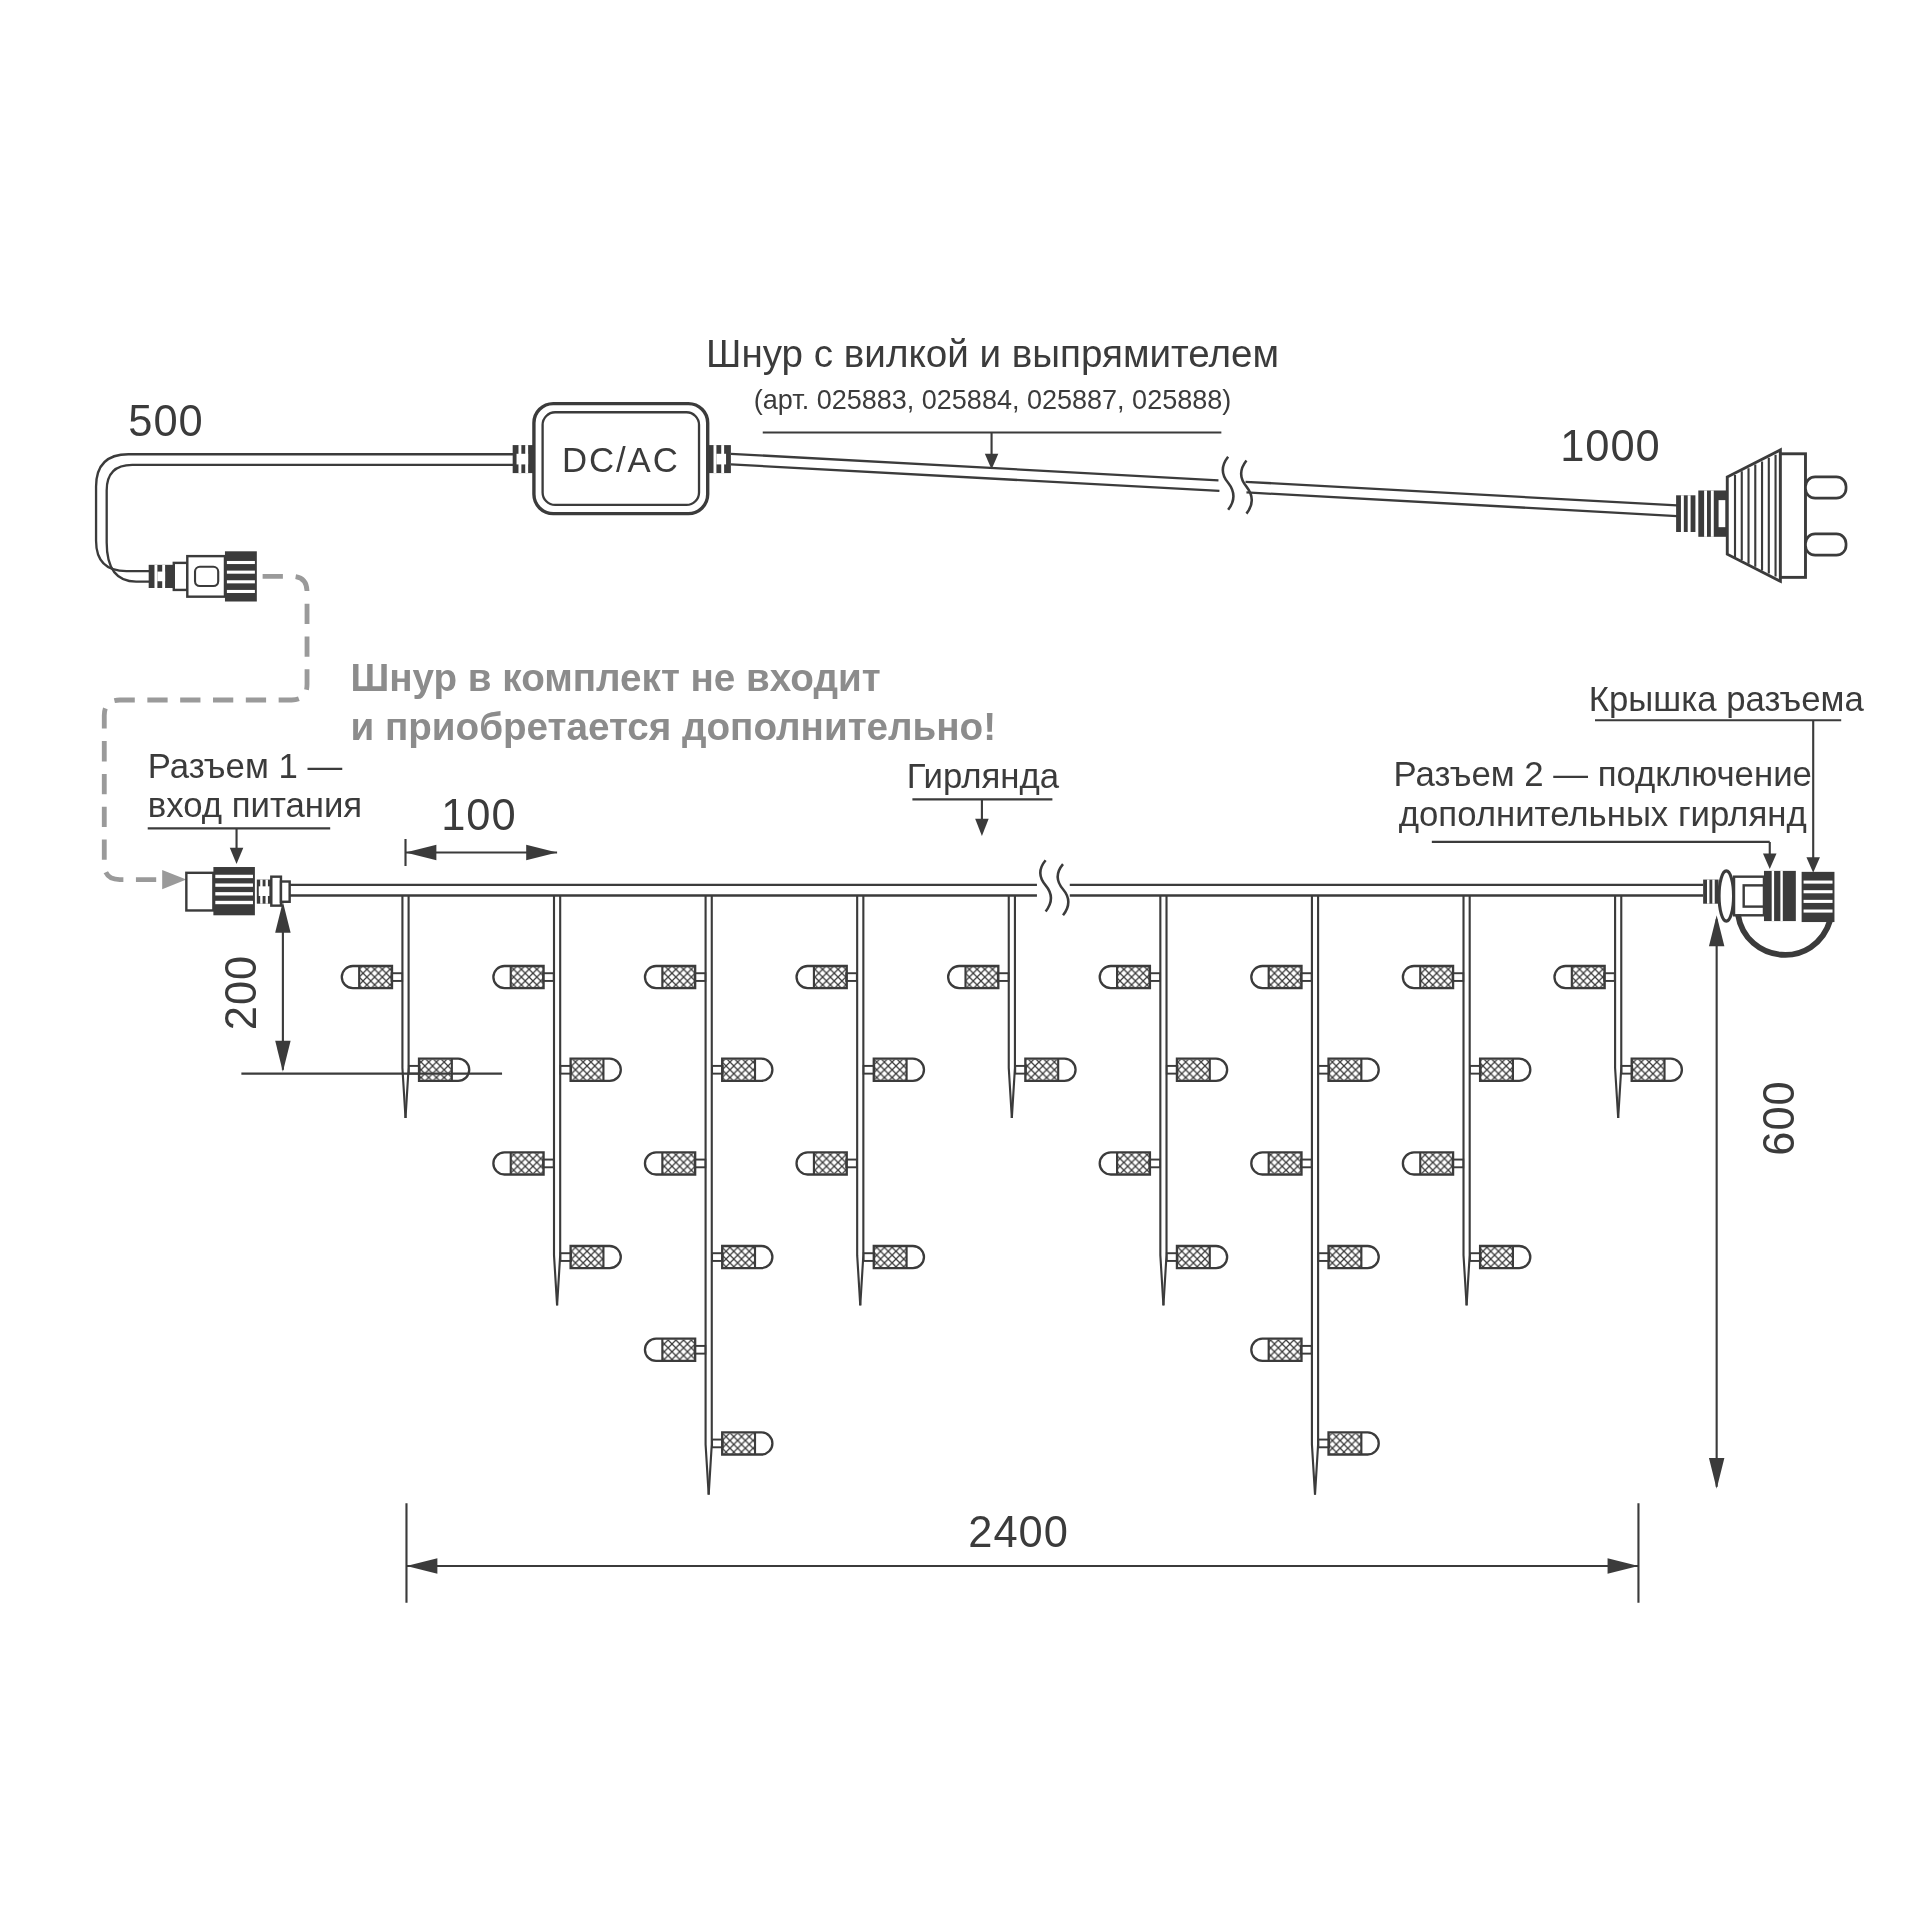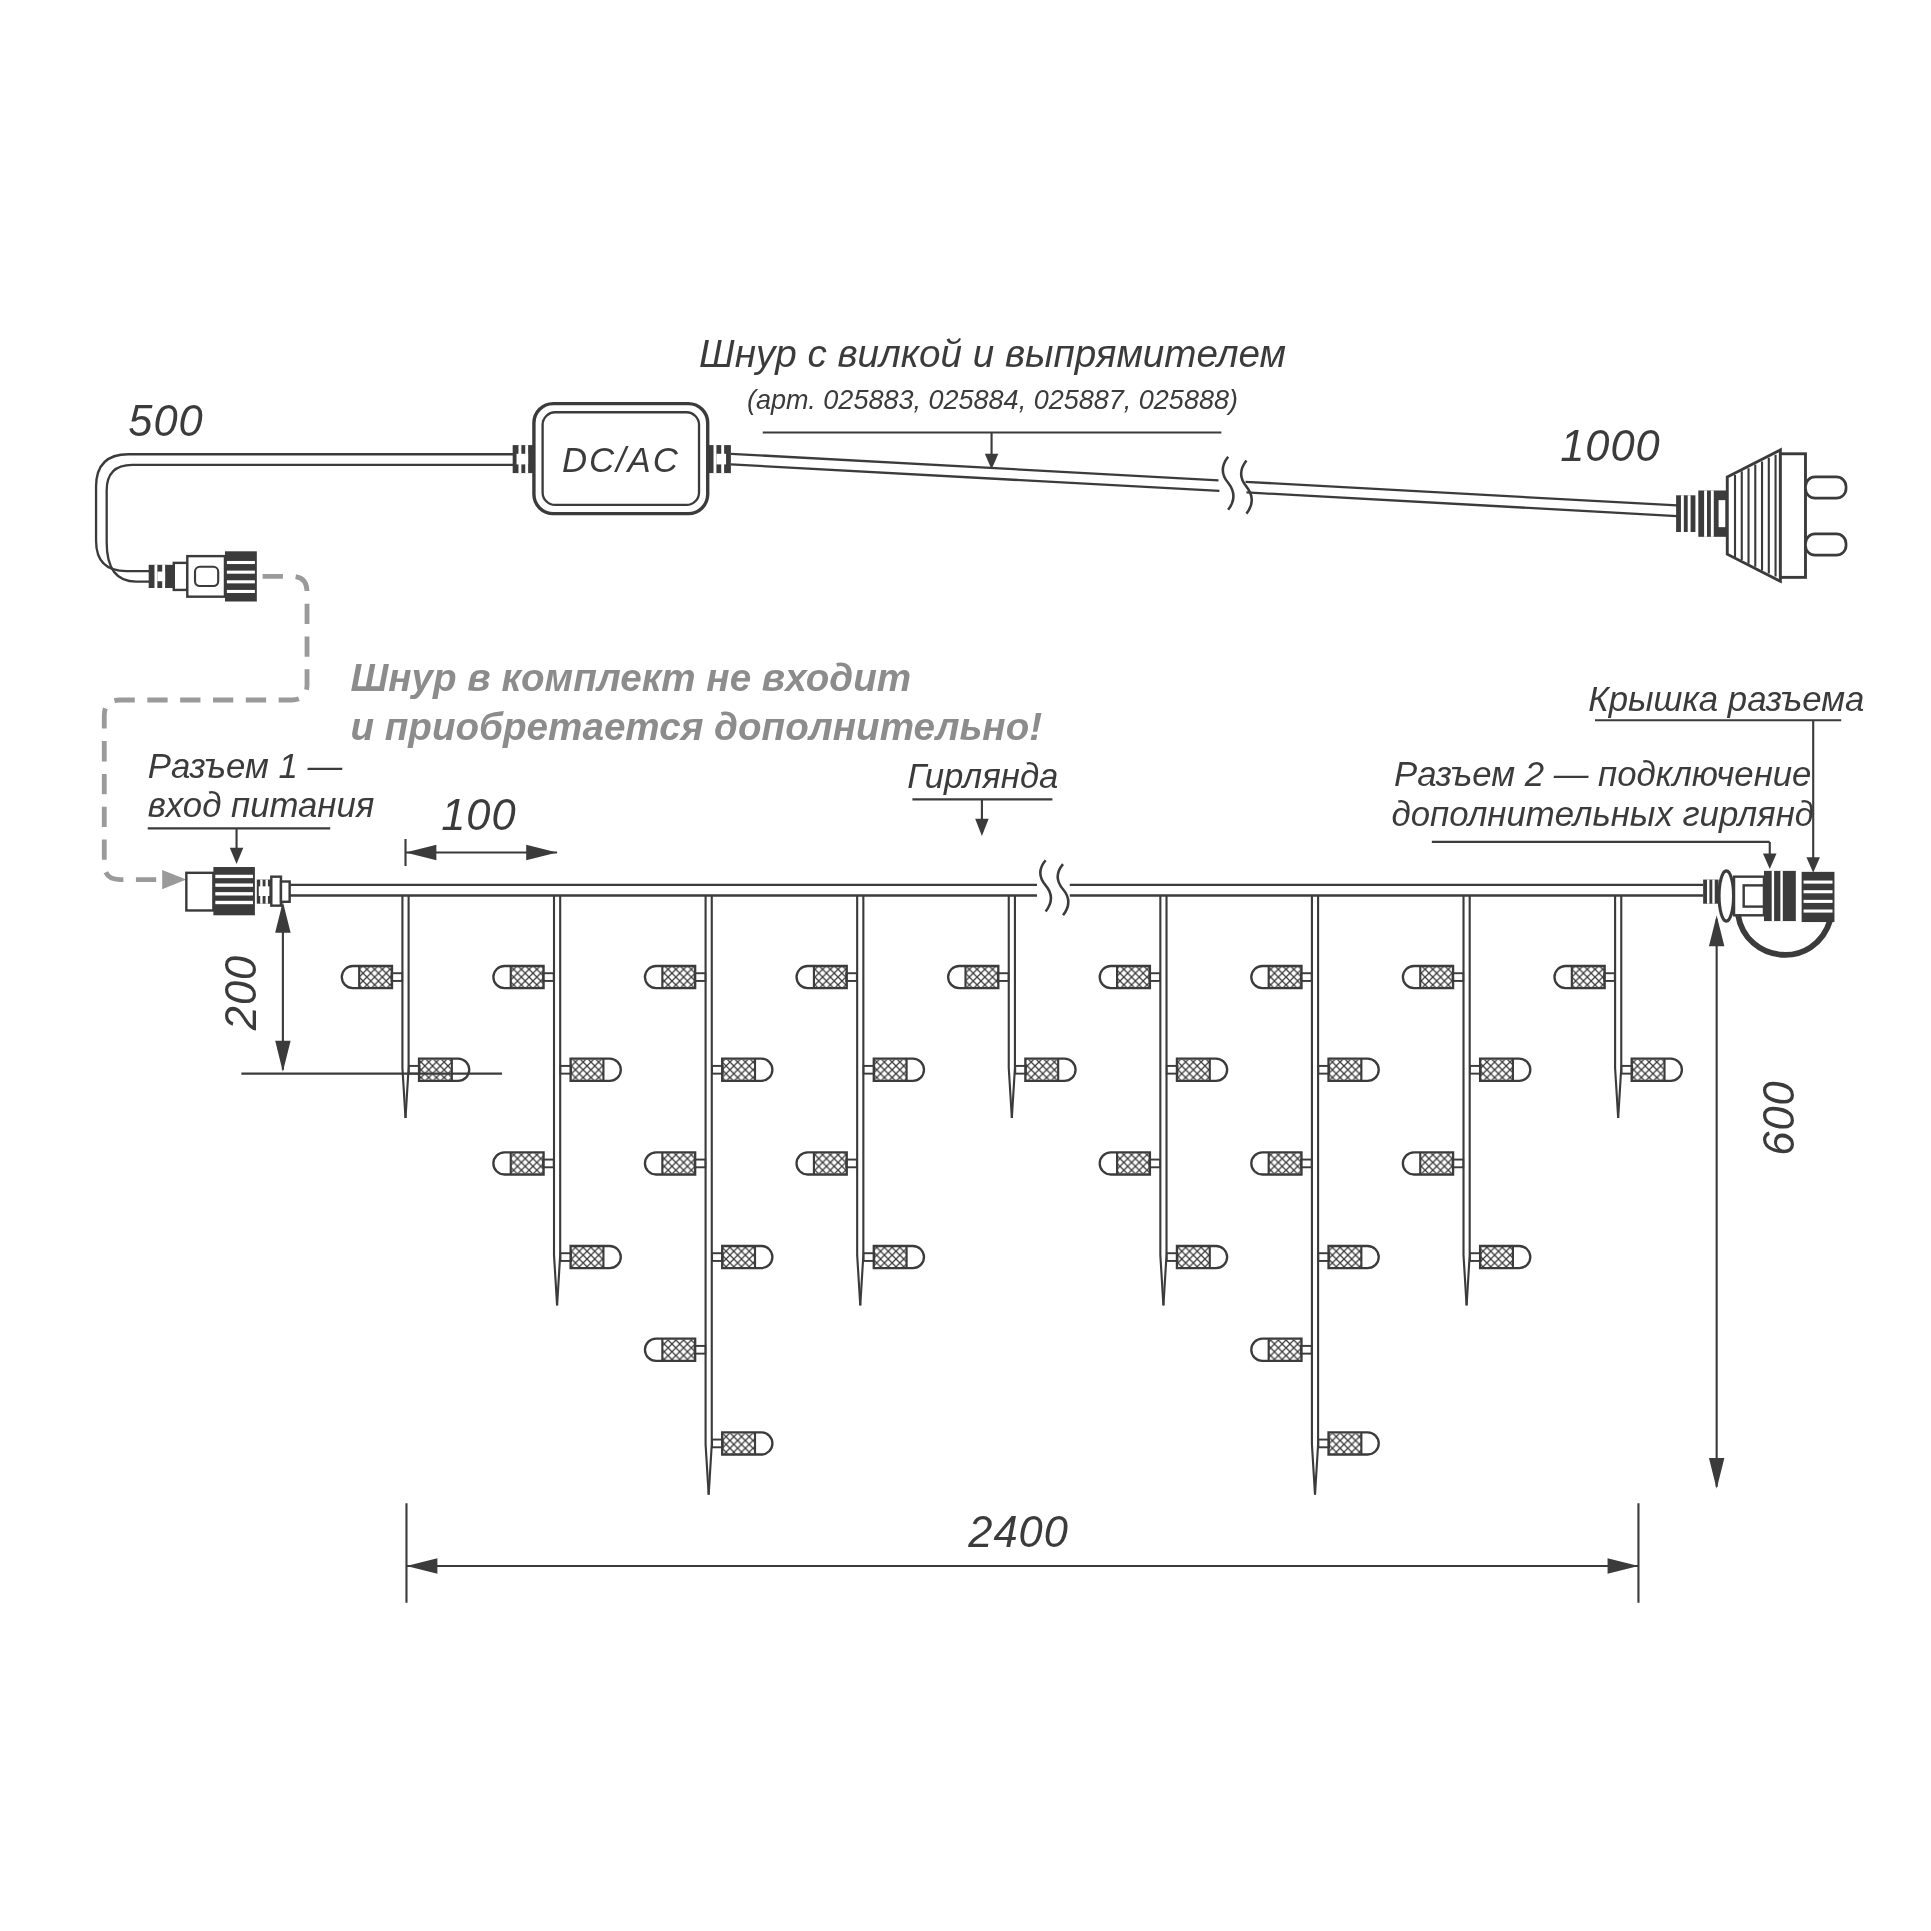--- a/index.html
+++ b/index.html
@@ -1,16 +1,16 @@
 <!DOCTYPE html>
 <html><head>
 <meta charset="utf-8">
 <style>
   html,body{margin:0;padding:0;background:#ffffff;}
-  .stage{position:relative;width:1931px;height:1931px;background:#fff;overflow:hidden;font-style:italic;}
+  .stage{position:relative;width:1931px;height:1931px;background:#fff;overflow:hidden;}
   svg{position:absolute;left:0;top:0;}
   text{font-family:"Liberation Sans",sans-serif;fill:#3b3b3b;}
   .t-dim{font-size:45px;letter-spacing:1px;}
   .t-lbl{font-size:36px;}
   .t-title{font-size:40px;}
   .t-sub{font-size:28px;}
   .t-note{font-size:40px;font-weight:bold;fill:#8c8c8c;}
   .t-box{font-size:36px;letter-spacing:2px;}
   .ln{stroke:#3b3b3b;stroke-width:2.2;fill:none;}
   .ln24{stroke:#3b3b3b;stroke-width:2.4;fill:none;}

